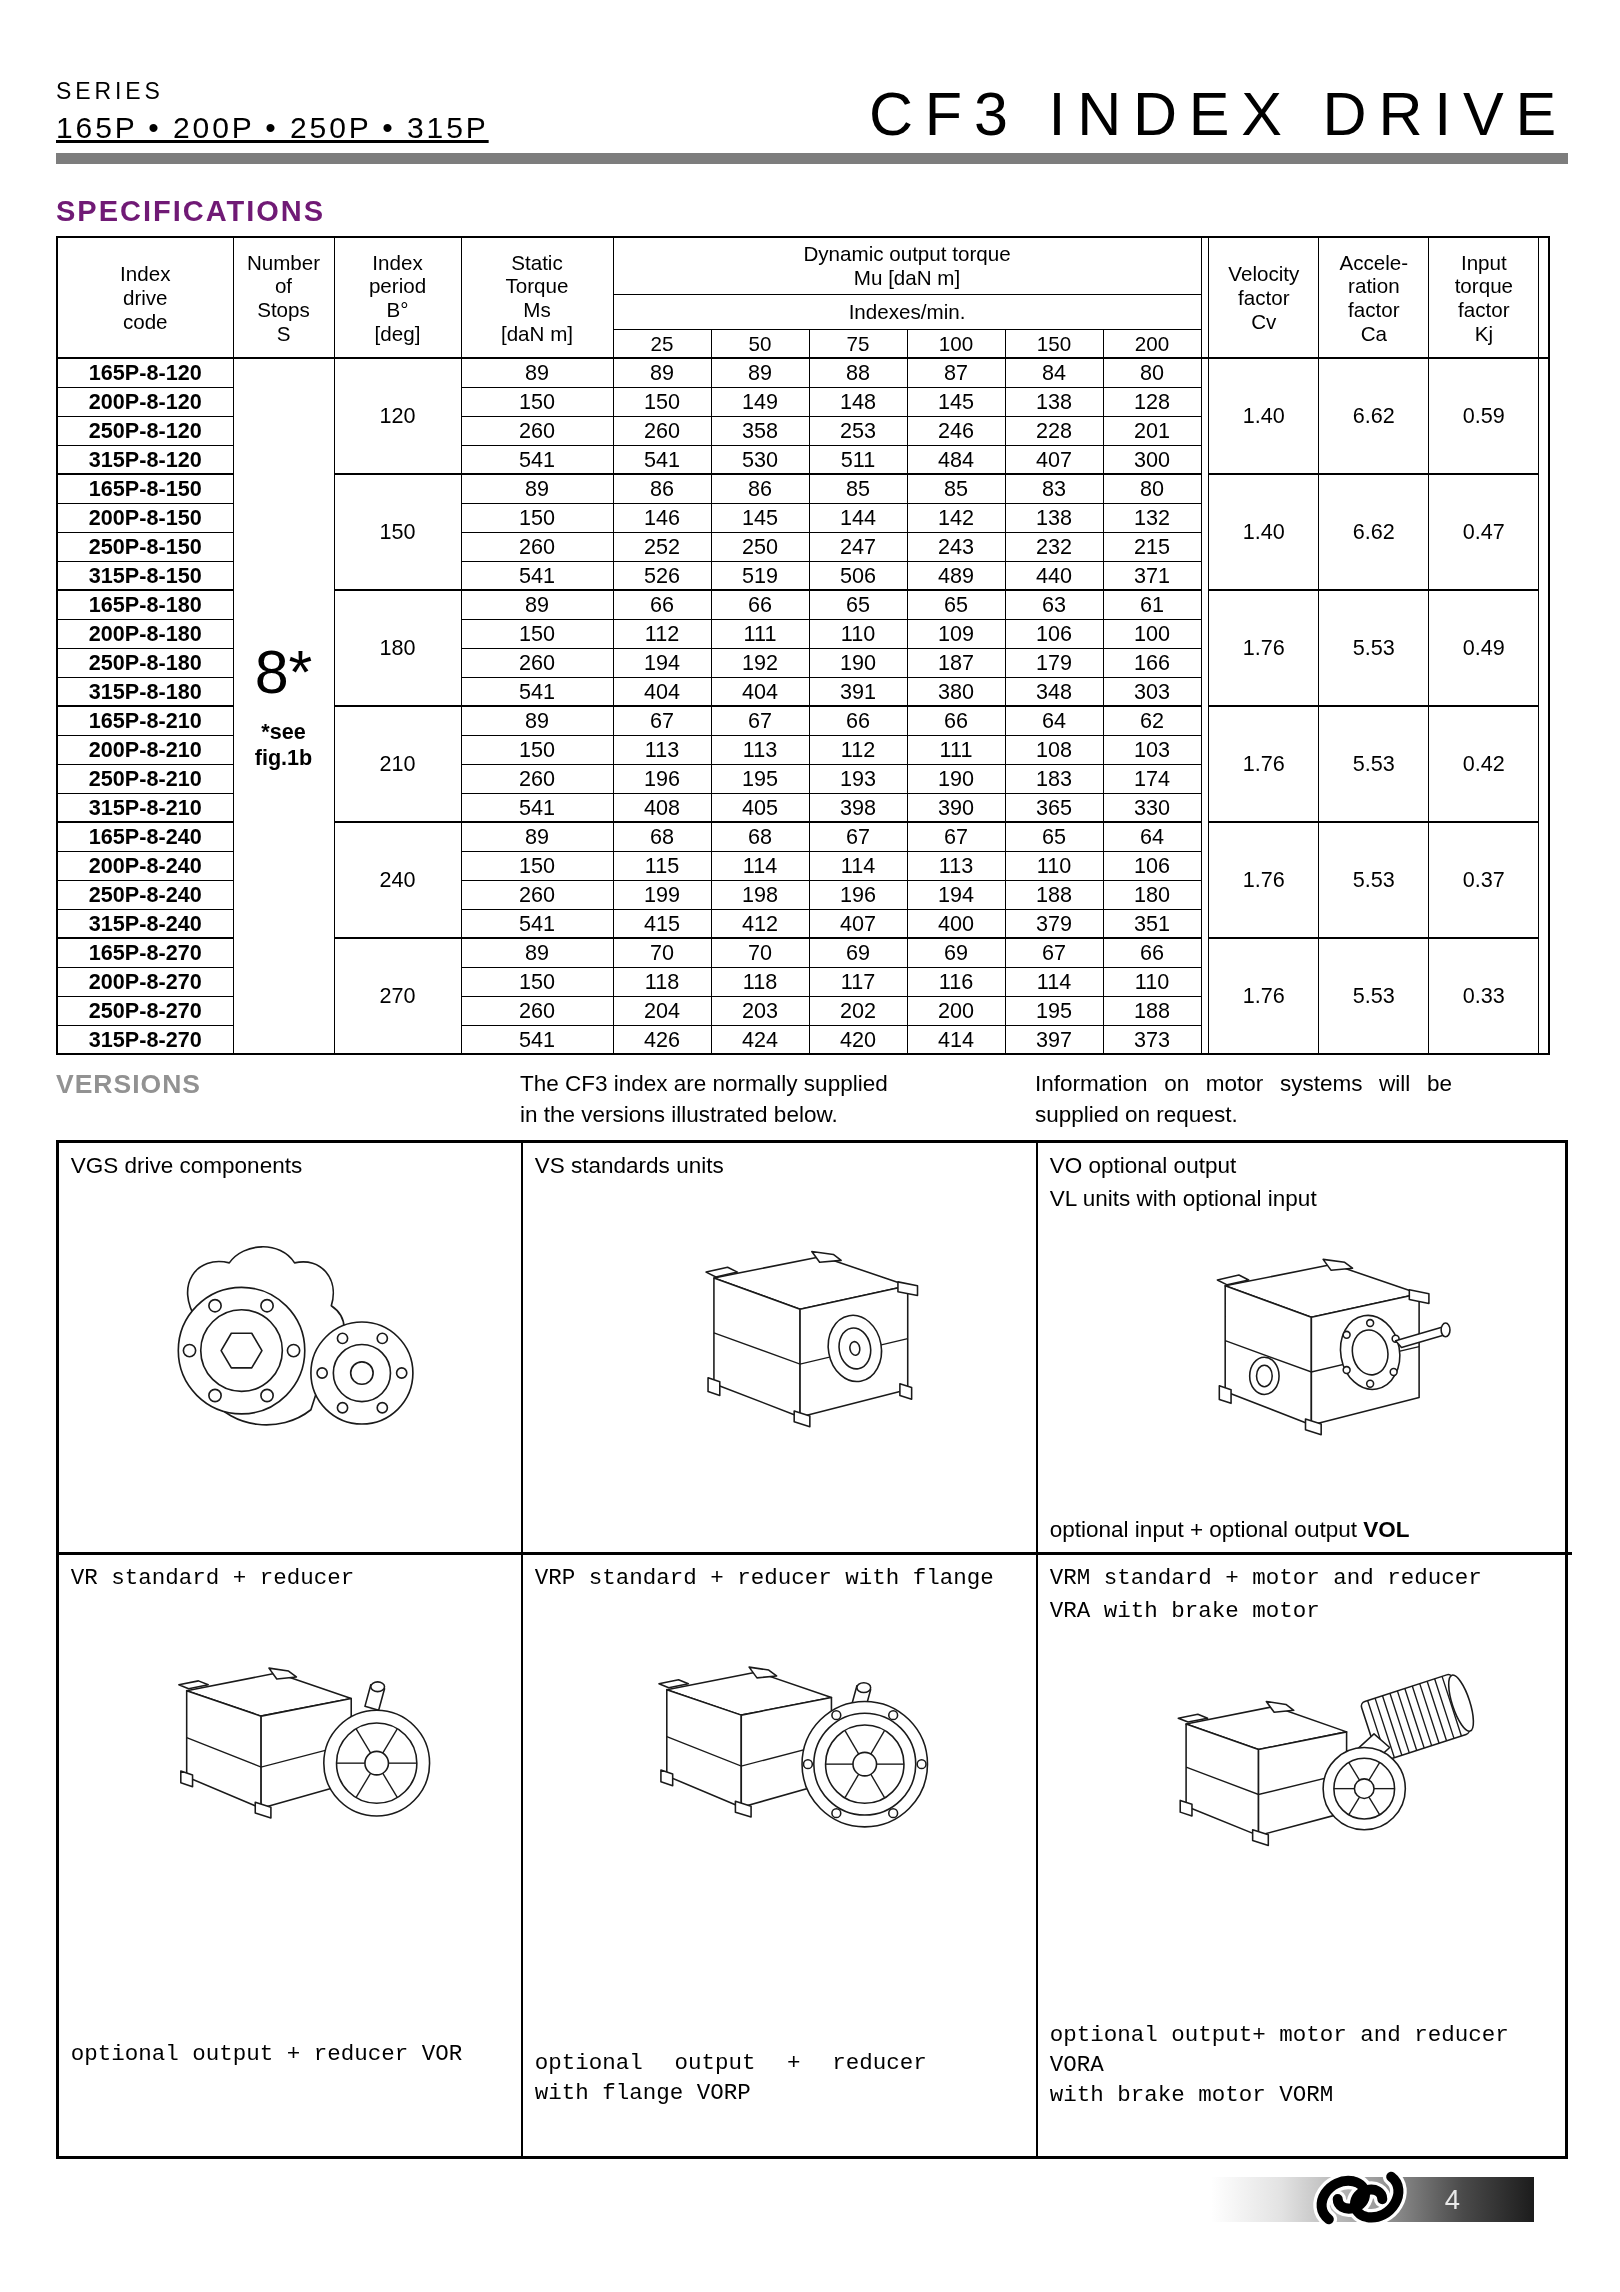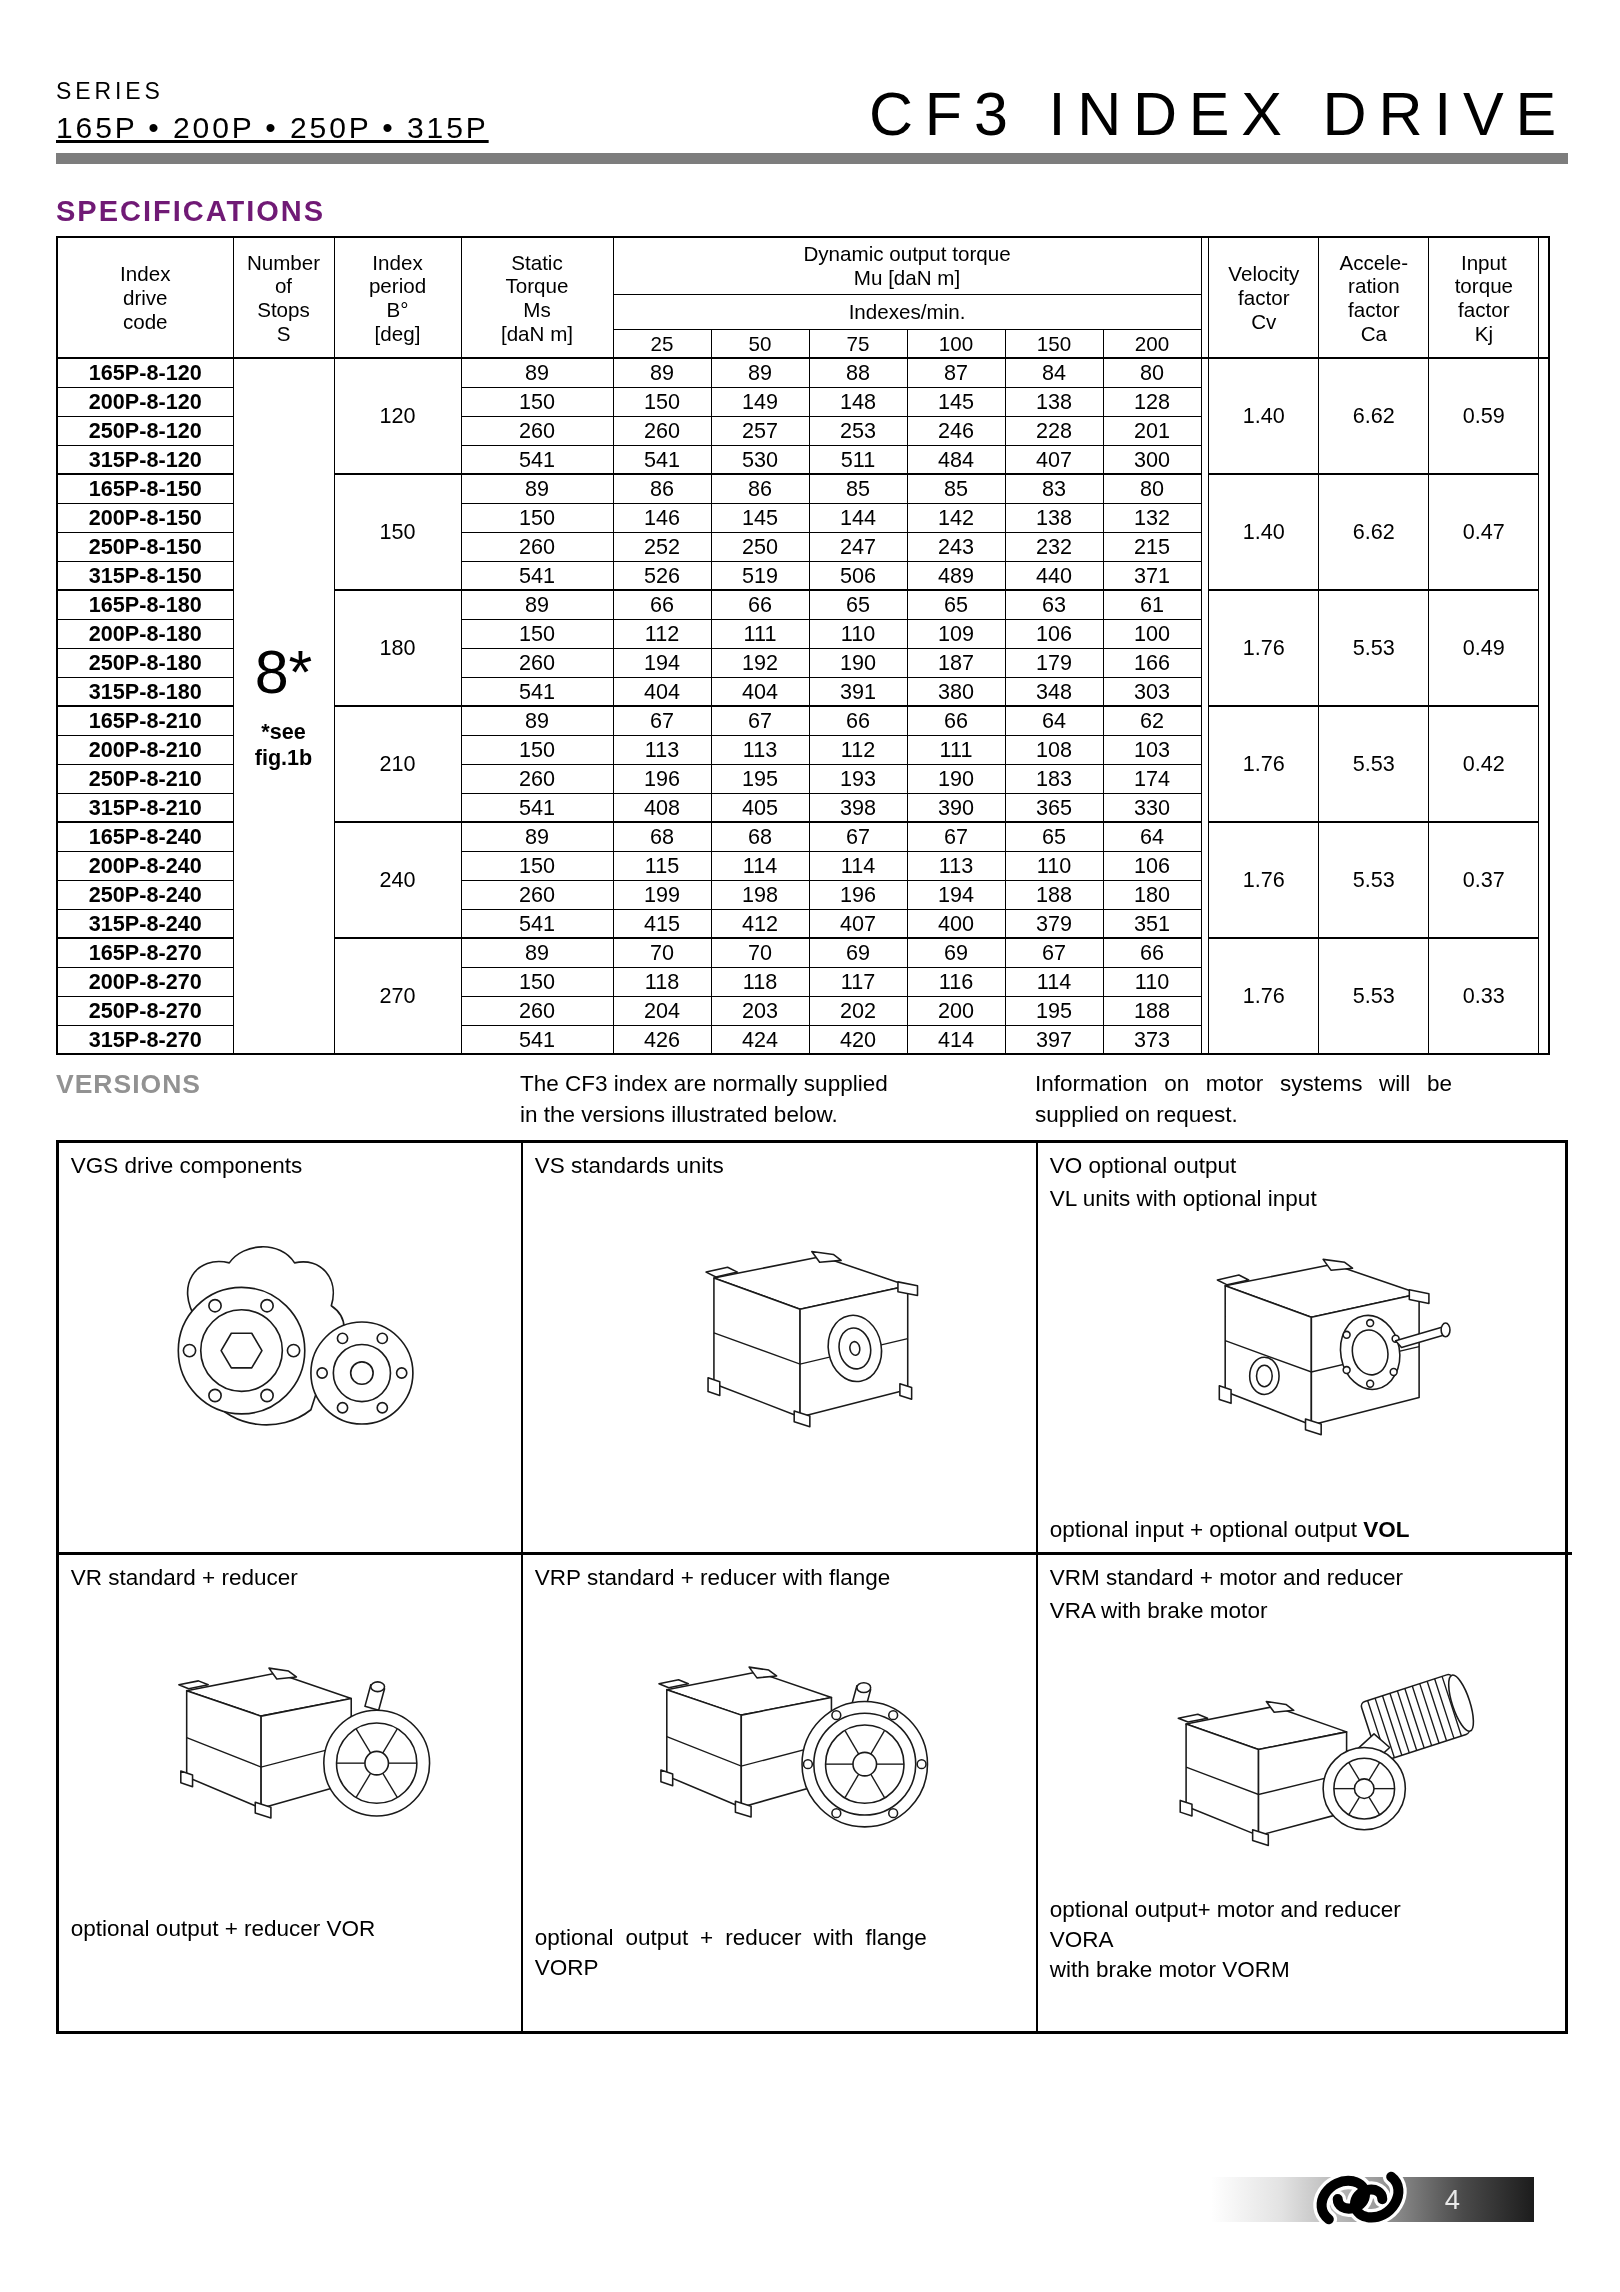--- a/index.html
+++ b/index.html
@@ -41,21 +41,21 @@
   .intro { font-size:22.5px; line-height:1.35; }
   .intro-center { width:421px; }
   .intro-right { width:417px; text-align:justify; }
 
   
   .vgrid { display:grid; grid-template-columns:464px 515px 534px; border:3.9px solid #000; margin-top:9.8px; }
   .vcell { border-right:2px solid #000; border-bottom:3.9px solid #000; position:relative; padding:7.8px 11.8px; overflow:hidden; }
   .vcell.last-col { border-right:none; }
   .vcell.row2 { border-bottom:none; }
   .vcell.r1 { height:412px; }
-  .vcell.r2 { height:476px; }
+  .vcell.r2 { height:601px;font-family:Liberation Mono, monospace; }
   .vtitle { font-size:22.5px; line-height:1.45; }
   .illus { display:flex; justify-content:center; }
   .vcaption { position:absolute; left:11.8px; right:13.7px; font-size:22.5px; line-height:1.35; }
   .cap-flush { bottom:5.9px; }
   .cap-justify { text-align:justify; }
 
   
   .footer-bar { position:absolute; right:86px; bottom:71px; width:323px; height:45px;
     background:linear-gradient(90deg,#ffffff 0%,#e2e2e2 22%,#9a9a9a 52%,#4a4a4a 78%,#1c1c1c 100%); }
   .footer-logo { position:absolute; left:90px; top:-17.6px; }
@@ -189,21 +189,21 @@
             <td class="mu-cell">149</td>
             <td class="mu-cell">148</td>
             <td class="mu-cell">145</td>
             <td class="mu-cell">138</td>
             <td class="mu-cell">128</td>
           </tr>
           <tr>
             <td class="code-cell">250P-8-120</td>
             <td class="ms-cell">260</td>
             <td class="mu-cell">260</td>
-            <td class="mu-cell">257</td>
+            <td class="mu-cell">358</td>
             <td class="mu-cell">253</td>
             <td class="mu-cell">246</td>
             <td class="mu-cell">228</td>
             <td class="mu-cell">201</td>
           </tr>
           <tr>
             <td class="code-cell">315P-8-120</td>
             <td class="ms-cell">541</td>
             <td class="mu-cell">541</td>
             <td class="mu-cell">530</td>

